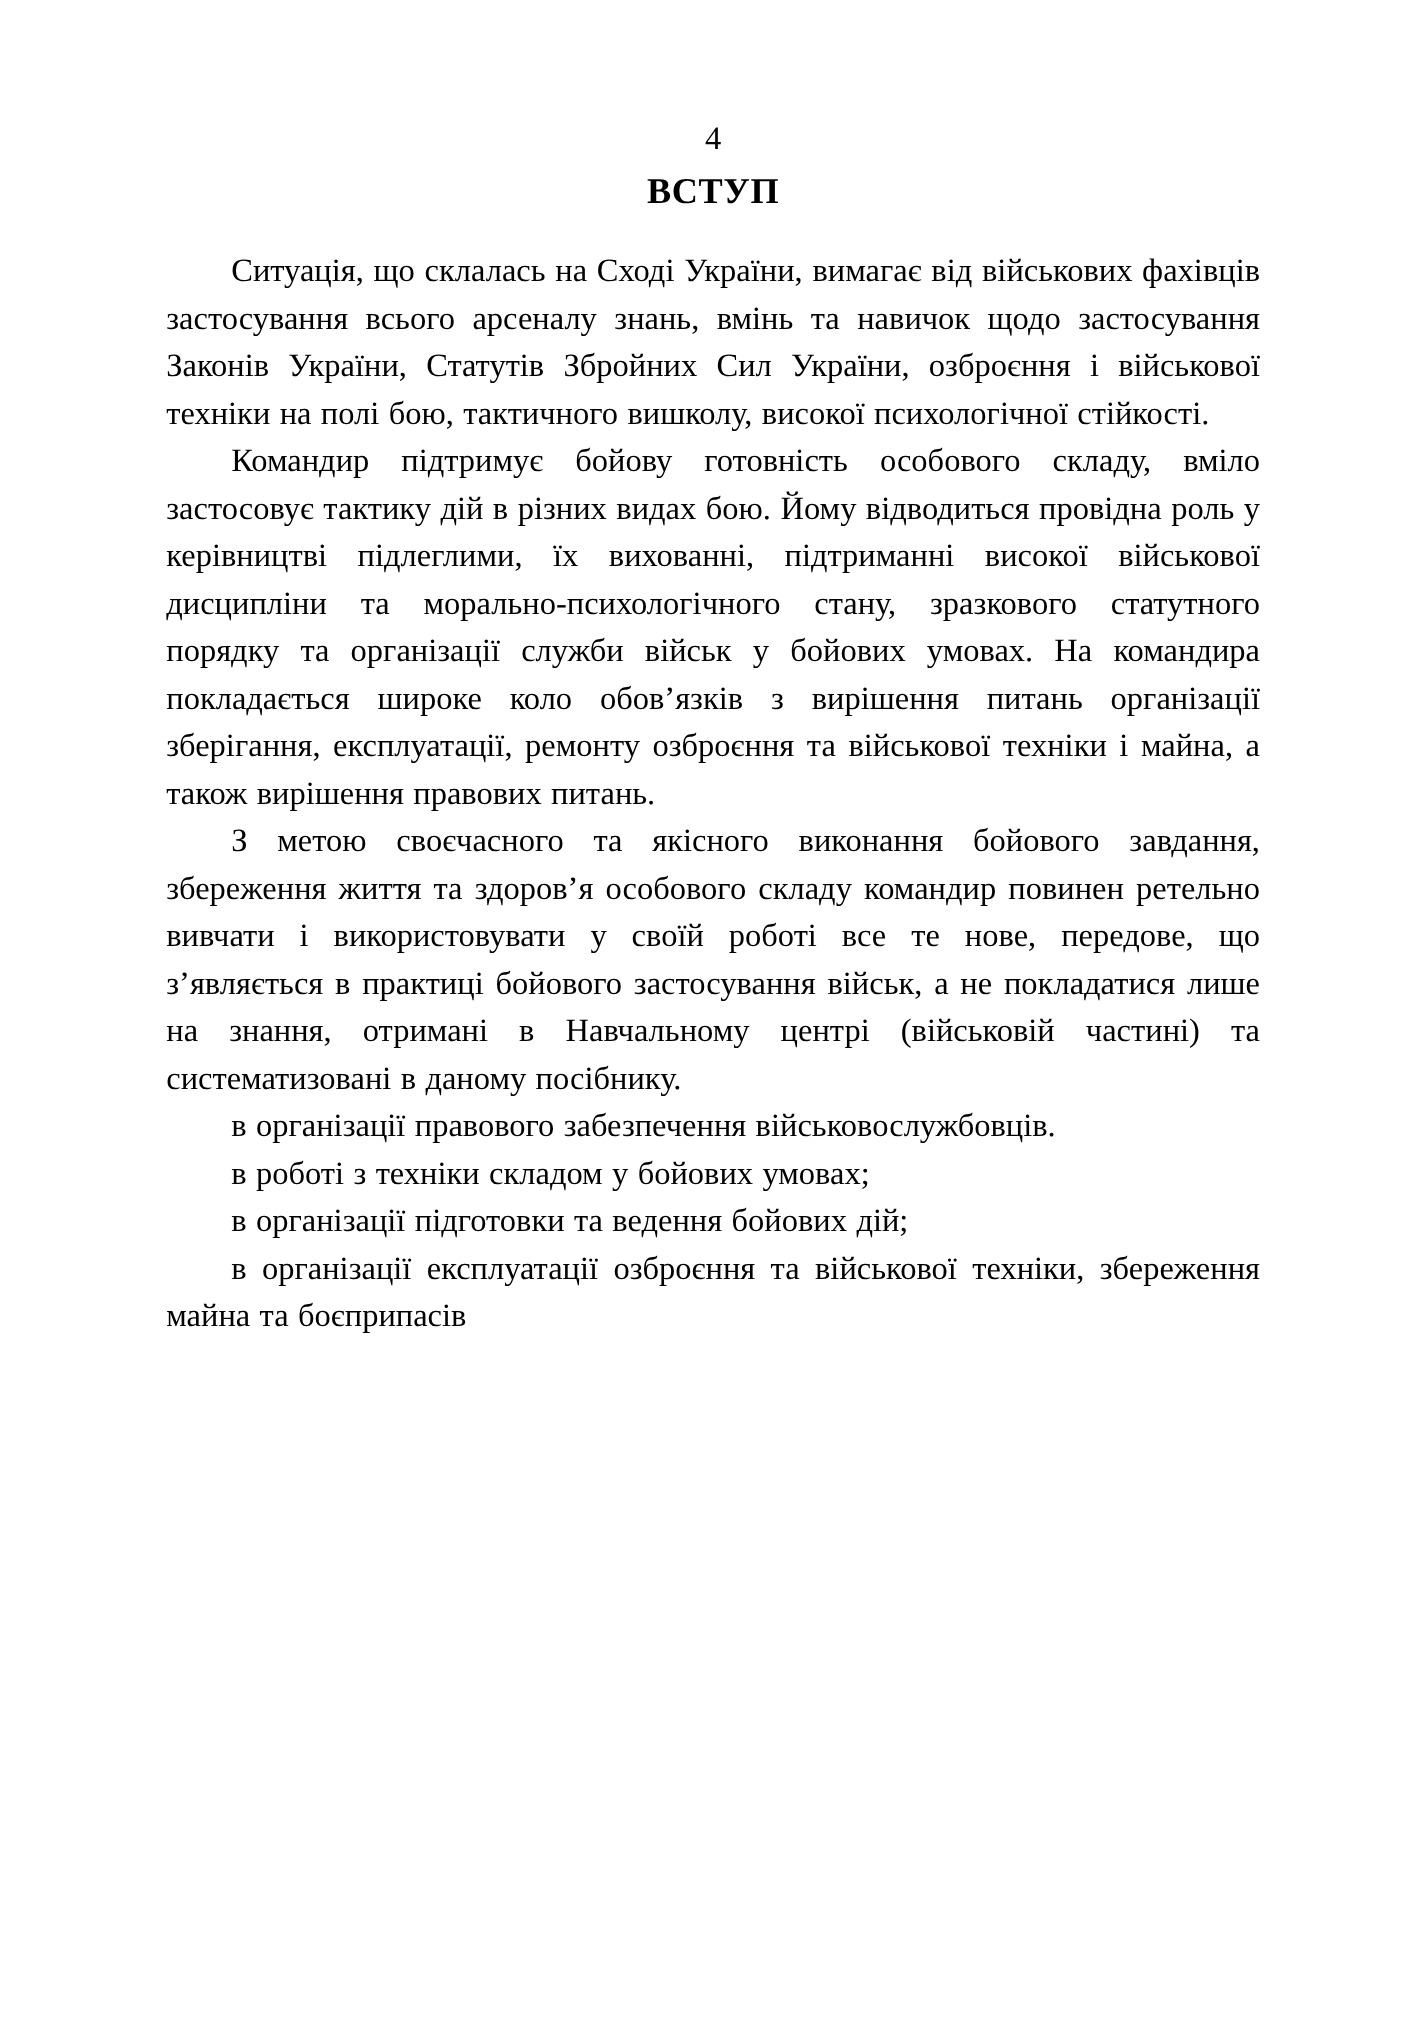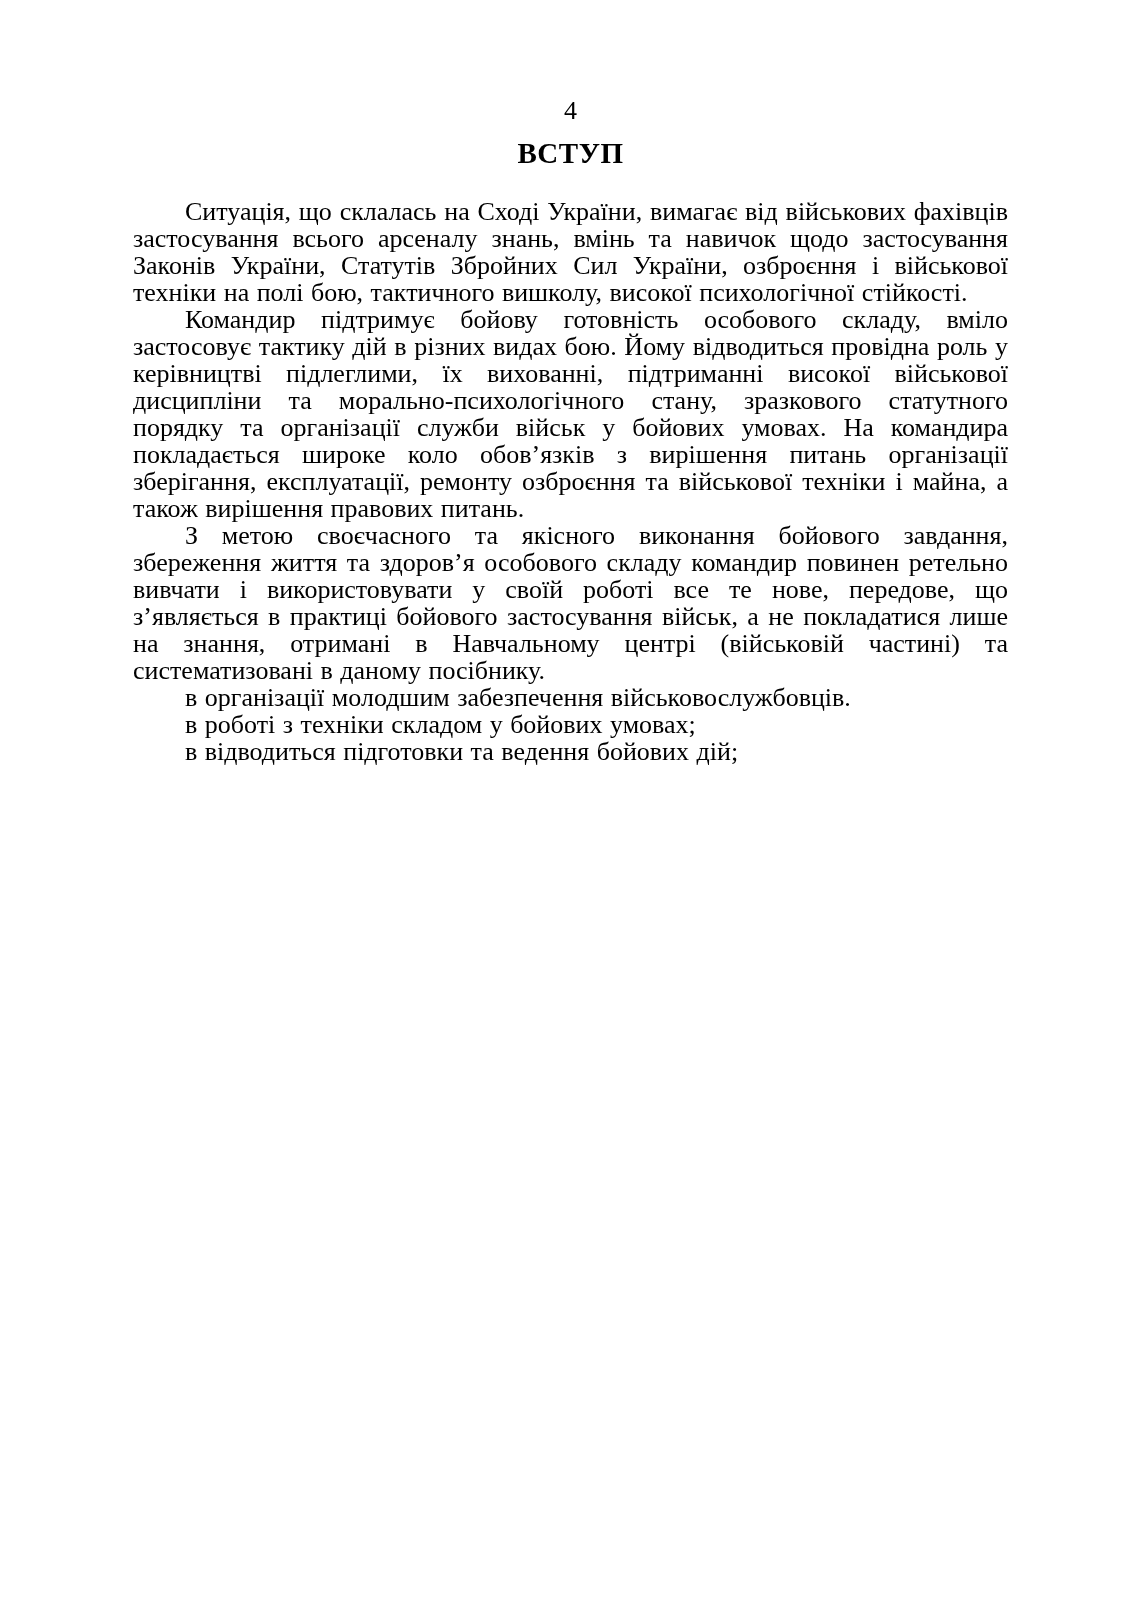--- a/index.html
+++ b/index.html
@@ -30,21 +30,21 @@
     text-align: center;
     font-size: 29px;
     font-weight: bold;
     line-height: 34px;
     margin: 11px 0 0 0;
     letter-spacing: 0.5px;
   }
   .doc-body {
     margin-top: 28px;
     font-size: 26px;
-    line-height: 27px;
+    line-height: 38px;
     text-align: justify;
   }
   .para {
     margin: 0;
     padding: 0;
     text-indent: 52px;
     word-spacing: 1px;
   }
 </style>
 </head>
@@ -52,17 +52,18 @@
 
 <div class="page">
   <div class="page-number">4</div>
 
   <h1 class="doc-title">ВСТУП</h1>
 
   <div class="doc-body">
     <p class="para">Ситуація, що склалась на Сході України, вимагає від військових фахівців застосування всього арсеналу знань, вмінь та навичок щодо застосування Законів України, Статутів Збройних Сил України, озброєння і військової техніки на полі бою, тактичного вишколу, високої психологічної стійкості.</p>
     <p class="para">Командир підтримує бойову готовність особового складу, вміло застосовує тактику дій в різних видах бою. Йому відводиться провідна роль у керівництві підлеглими, їх вихованні, підтриманні високої військової дисципліни та морально-психологічного стану, зразкового статутного порядку та організації служби військ у бойових умовах. На командира покладається широке коло обов’язків з вирішення питань організації зберігання, експлуатації, ремонту озброєння та військової техніки і майна, а також вирішення правових питань.</p>
     <p class="para">З метою своєчасного та якісного виконання бойового завдання, збереження життя та здоров’я особового складу командир повинен ретельно вивчати і використовувати у своїй роботі все те нове, передове, що з’являється в практиці бойового застосування військ, а не покладатися лише на знання, отримані в Навчальному центрі (військовій частині) та систематизовані в даному посібнику.</p>
-    <p class="para">в організації молодшим забезпечення військовослужбовців.</p>
+    <p class="para">в організації правового забезпечення військовослужбовців.</p>
     <p class="para">в роботі з техніки складом у бойових умовах;</p>
-    <p class="para">в відводиться підготовки та ведення бойових дій;</p>
+    <p class="para">в організації підготовки та ведення бойових дій;</p>
+    <p class="para">в організації експлуатації озброєння та військової техніки, збереження майна та боєприпасів</p>
   </div>
 </div>
 
 </body></html>

